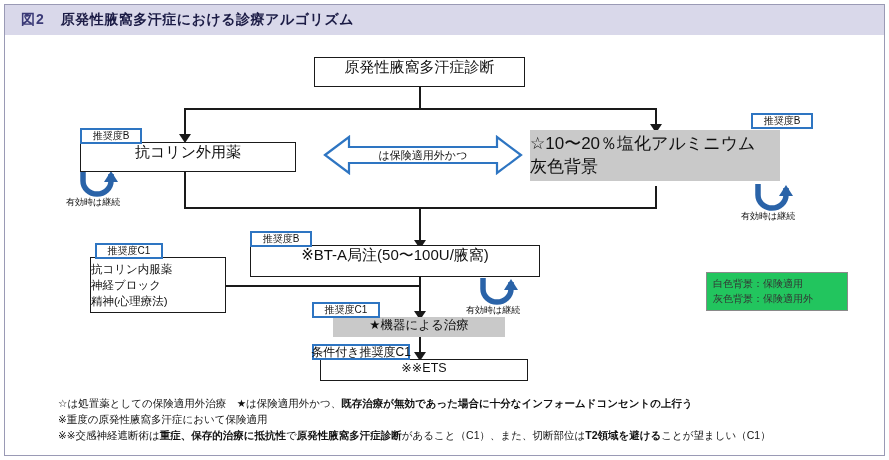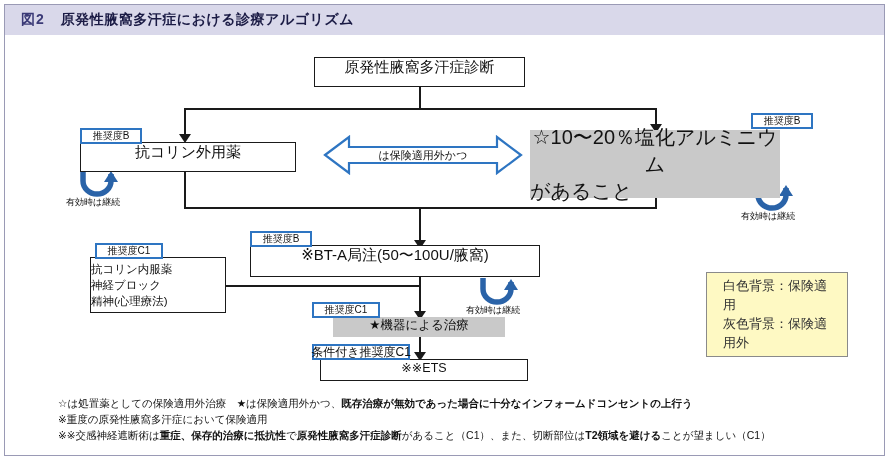--- a/index.html
+++ b/index.html
@@ -102,24 +102,24 @@
     position:absolute;
     font-size:9px;color:#111111;
     white-space:nowrap;
     z-index:5;
   }
 
   
   #legend{
     position:absolute;
     border:1px solid #8a8a8a;
-    background:#fef9c3;
-    box-sizing:border-box;
-    padding:4px 16px;
-    font-size:13px;
+    background:#22c55e;
+    box-sizing:border-box;
+    padding:4px 6px;
+    font-size:10px;
     color:#333333;
     line-height:1.45;
     z-index:7;
   }
 
   
   #footnotes{
     position:absolute;
     left:58px;top:396px;width:810px;
     font-size:10.5px;
@@ -170,23 +170,23 @@
   <div class="arrowhead" style="left:414px;top:352px;"></div>
 
   <div class="node bordered" style="left:314px;top:57px;width:211px;height:30px;font-size:15px;">
     <span>原発性腋窩多汗症診断</span>
   </div>
 
   <div class="node bordered" style="left:80px;top:142px;width:216px;height:30px;font-size:15px;">
     <span>抗コリン外用薬</span>
   </div>
 
-  <div class="node gray" style="left:530px;top:130px;width:250px;height:68px;font-size:20px;flex-direction:column;line-height:1.35;">
+  <div class="node gray" style="left:530px;top:130px;width:250px;height:51px;font-size:17px;flex-direction:column;line-height:1.35;">
     <span>☆10〜20％塩化アルミニウム</span>
-    <span>があること</span>
+    <span>灰色背景</span>
   </div>
 
   <div class="node bordered" style="left:250px;top:245px;width:290px;height:32px;font-size:15px;">
     <span>※BT-A局注(50〜100U/腋窩)</span>
   </div>
 
   <div class="node bordered" style="left:90px;top:257px;width:136px;height:56px;font-size:11.5px;flex-direction:column;line-height:1.4;">
     <span>抗コリン内服薬</span>
     <span>神経ブロック</span>
     <span>精神(心理療法)</span>

